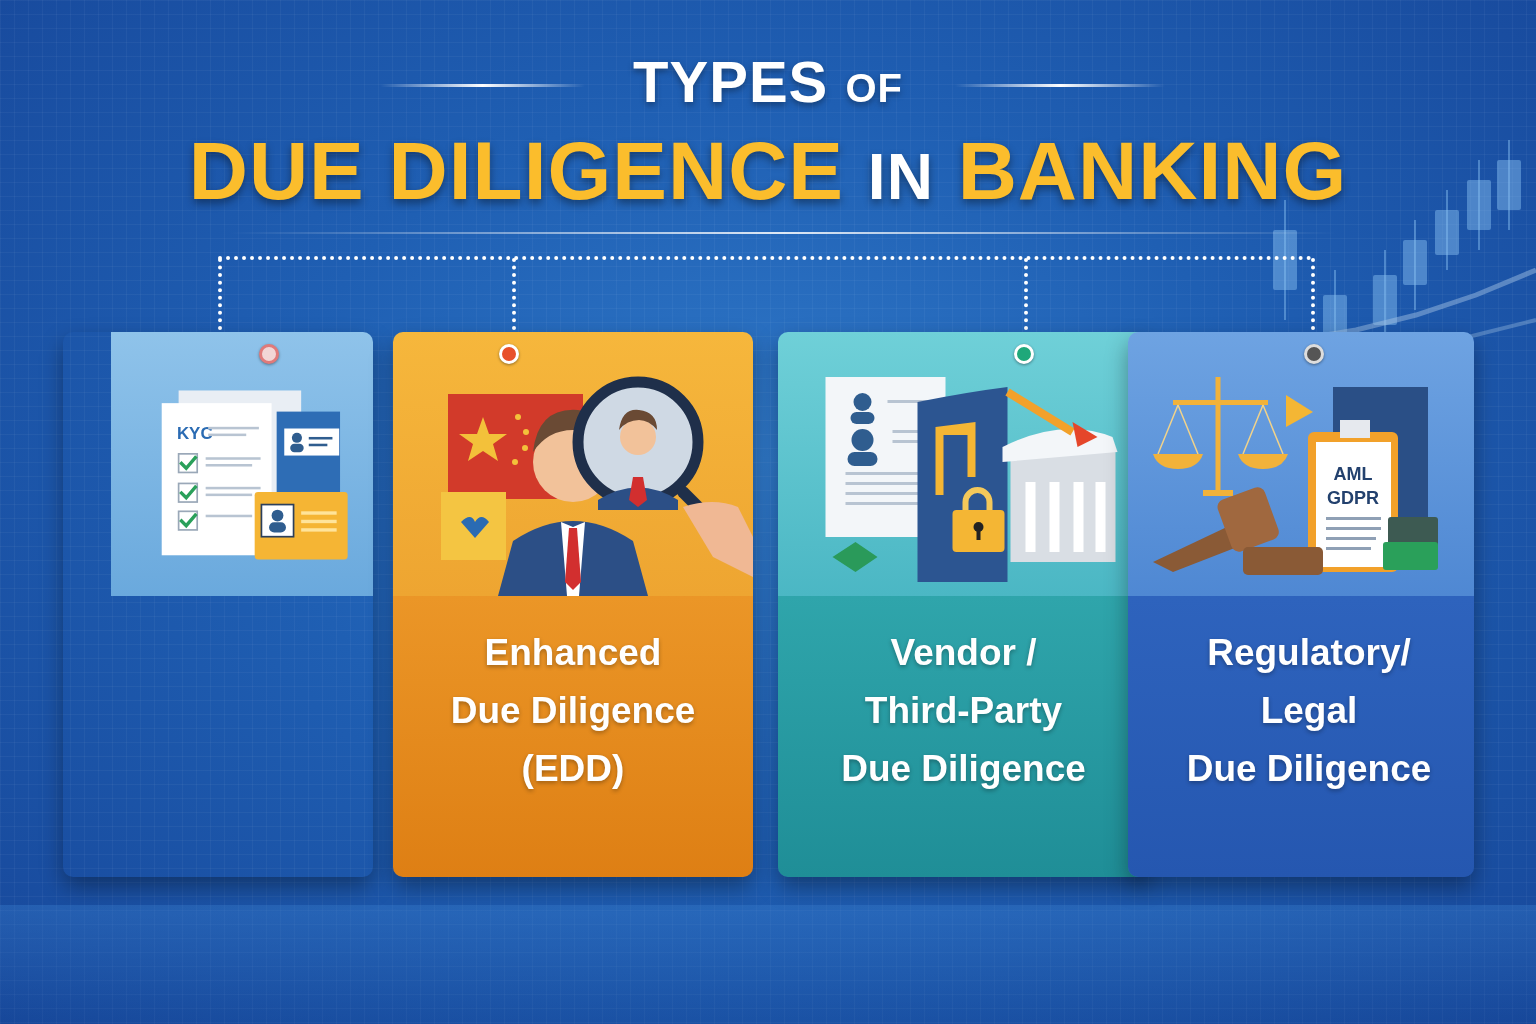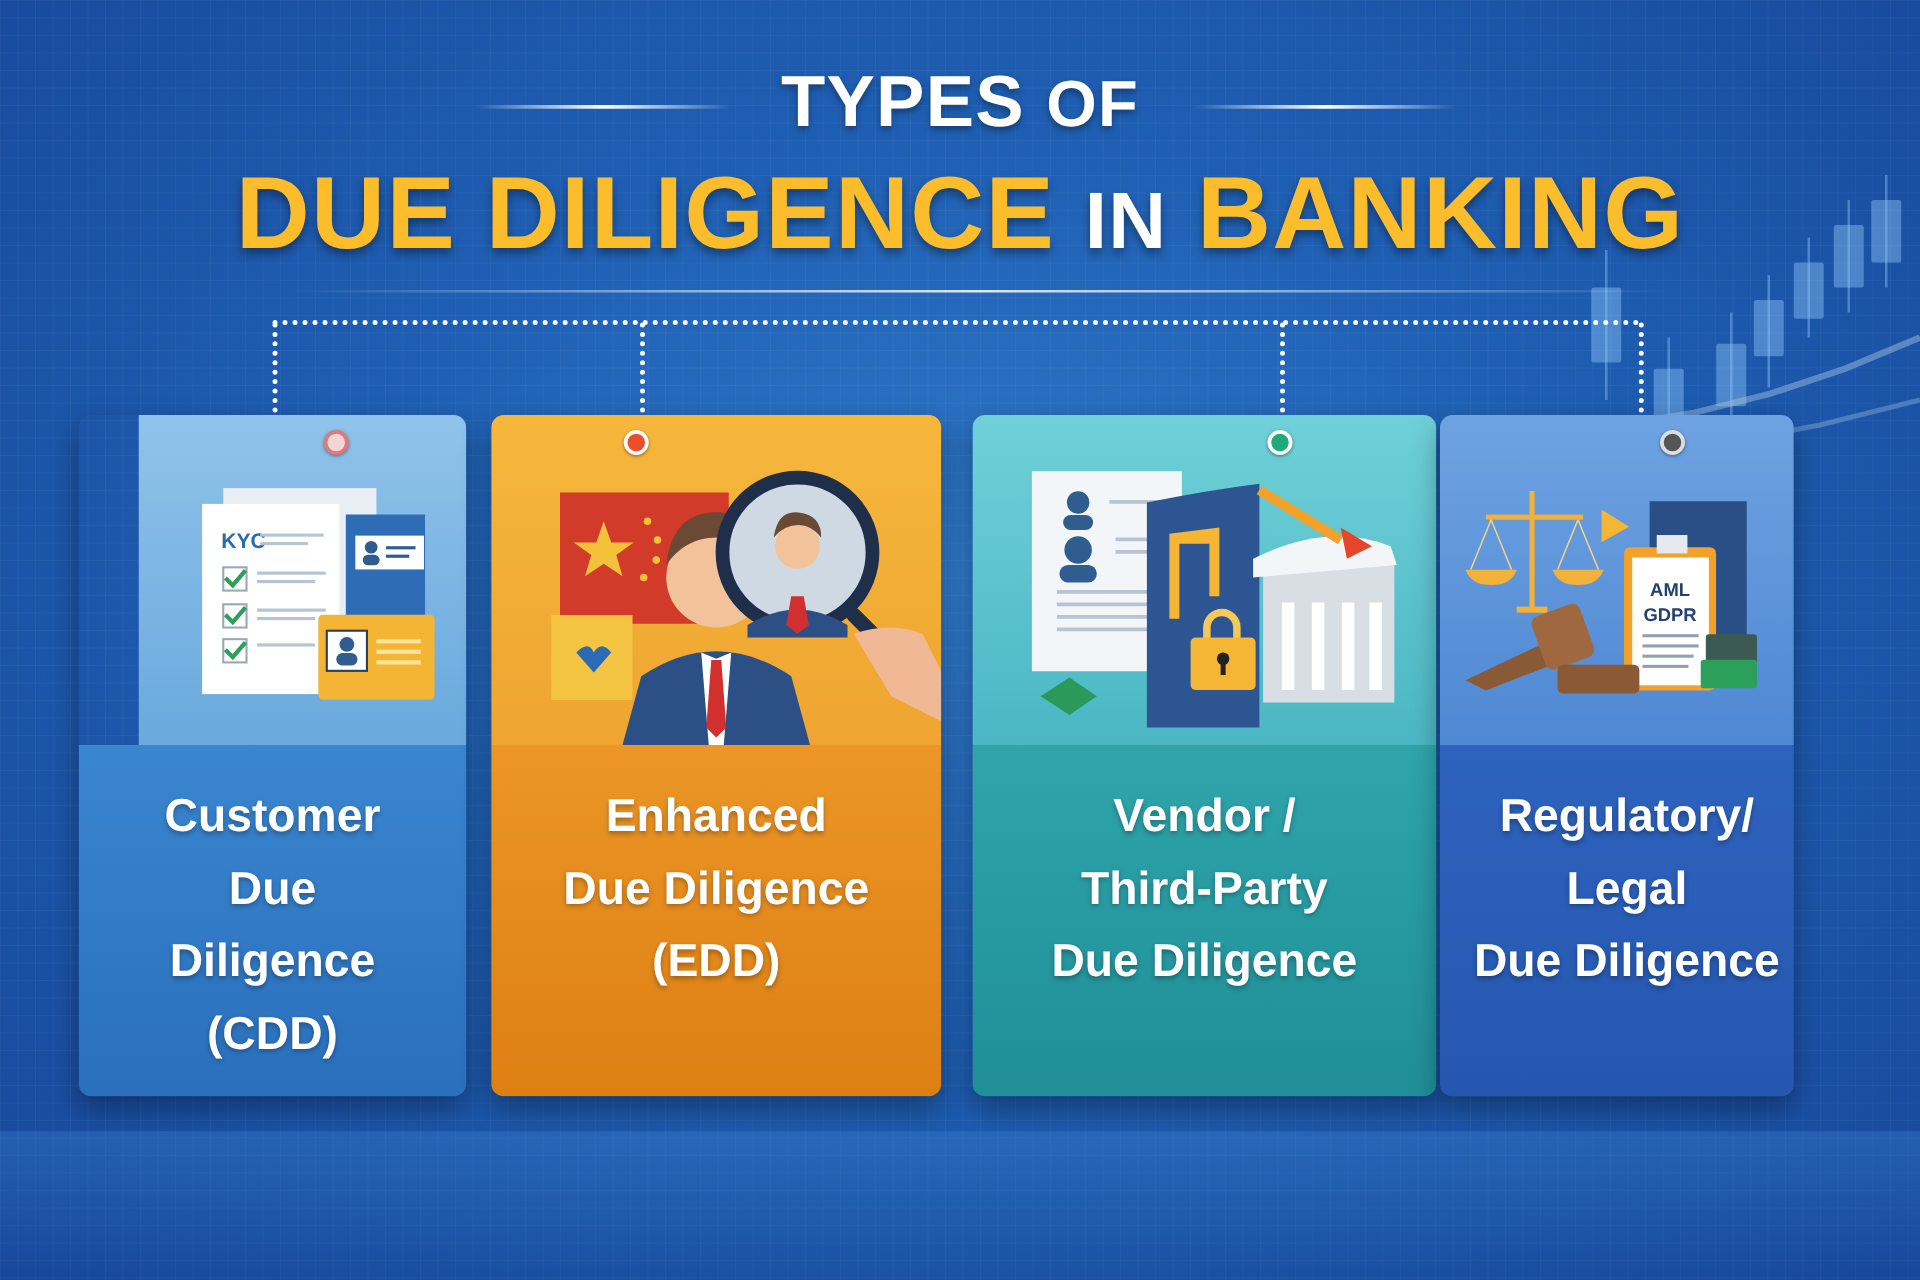--- a/index.html
+++ b/index.html
@@ -24,21 +24,21 @@
   .candle { position:absolute; width:24px; background:rgba(140,195,245,0.45); border-radius:2px; }
   .wick { position:absolute; width:2px; background:rgba(140,195,245,0.45); }
   .trend { position:absolute; right:0; top:260px; width:300px; height:120px; }
 
   .title-wrap { position:absolute; left:0; right:0; top:48px; text-align:center; }
   .title-top {
     display:inline-block; position:relative;
     font-size:58px; font-weight:700; color:#ffffff; letter-spacing:1px;
     text-shadow: 0 3px 6px rgba(0,0,0,0.35);
   }
-  .title-top .small { font-size:52px; }
+  .title-top .small { font-size:40px; }
   .rule {
     position:absolute; top:84px; height:3px;
     background: linear-gradient(90deg, rgba(255,255,255,0), #ffffff, rgba(255,255,255,0));
   }
   .title-main {
     position:absolute; left:0; right:0; top:130px; text-align:center;
     font-size:82px; font-weight:700; letter-spacing:1px; line-height:1;
     text-shadow: 0 4px 8px rgba(0,0,0,0.4);
   }
   .gold { color:#fbbd2c; }
@@ -73,21 +73,21 @@
 
   #card-1 { left:63px; width:310px; }
   #card-1 .top { background: linear-gradient(180deg,#8fc3ea,#6aa9dd); margin-left: 48px; }
   #card-1 .bottom { background: linear-gradient(180deg,#3a86cf,#2a6fbc); }
   #card-2 { left:393px; width:360px; }
   #card-2 .top { background: linear-gradient(180deg,#f6b73c,#eea531); }
   #card-2 .bottom { background: linear-gradient(180deg,#eb9627,#de7f14); }
   #card-3 { left:778px; width:371px; }
   #card-3 .top { background: linear-gradient(180deg,#6fd0d8,#4bb7c4); }
   #card-3 .bottom { background: linear-gradient(180deg,#2fa5ab,#1f8e97); }
-  #card-4 { left:1128px; width:283px;margin-left:24px; }
+  #card-4 { left:1128px; width:346px; }
   #card-4 .top { background: linear-gradient(180deg,#6ea3e2,#4f88d3); }
   #card-4 .bottom { background: linear-gradient(180deg,#2e63bd,#2557b0); padding-left: 16px; }
 </style>
 </head>
 <body>
 
 <div class="bg-grid"></div>
 <div class="bg-floor"></div>
 
 <div class="candles">
@@ -160,26 +160,20 @@
         <rect x="234" y="108" width="22" height="3" fill="#2f5d8f"></rect>
       <rect x="170" y="165" width="110" height="80" rx="4" fill="#f5b534"></rect>
       <rect x="178" y="180" width="38" height="38" fill="#ffffff" stroke="#2b3f5c" stroke-width="2"></rect>
       <circle cx="197" cy="193" r="7" fill="#2f5d8f"></circle>
         <rect x="187" y="201" width="20" height="12" rx="6" fill="#2f5d8f"></rect>
       <rect x="225" y="188" width="42" height="4" fill="#ffe49a"></rect>
         <rect x="225" y="198" width="42" height="4" fill="#ffe49a"></rect>
         <rect x="225" y="208" width="42" height="4" fill="#ffe49a"></rect>
     </svg>
   </div>
-  <div class="bottom">
-    <div class="label">Customer
-Due
-Diligence
-(CDD)</div>
-  </div>
 </div>
 
 <div class="card" id="card-2">
   <div class="top">
     <div class="pin" style="left:106px;background:#e8502a;"></div>
     <svg class="illus" viewBox="0 0 360 264">
       <rect x="55" y="62" width="135" height="105" fill="#d23a2a"></rect>
       <polygon points="90,85 96,102 114,102 100,112 105,129 90,119 75,129 80,112 66,102 84,102" fill="#f3c13a"></polygon>
       <circle cx="125" cy="85" r="3" fill="#f3c13a"></circle>
         <circle cx="133" cy="100" r="3" fill="#f3c13a"></circle>

